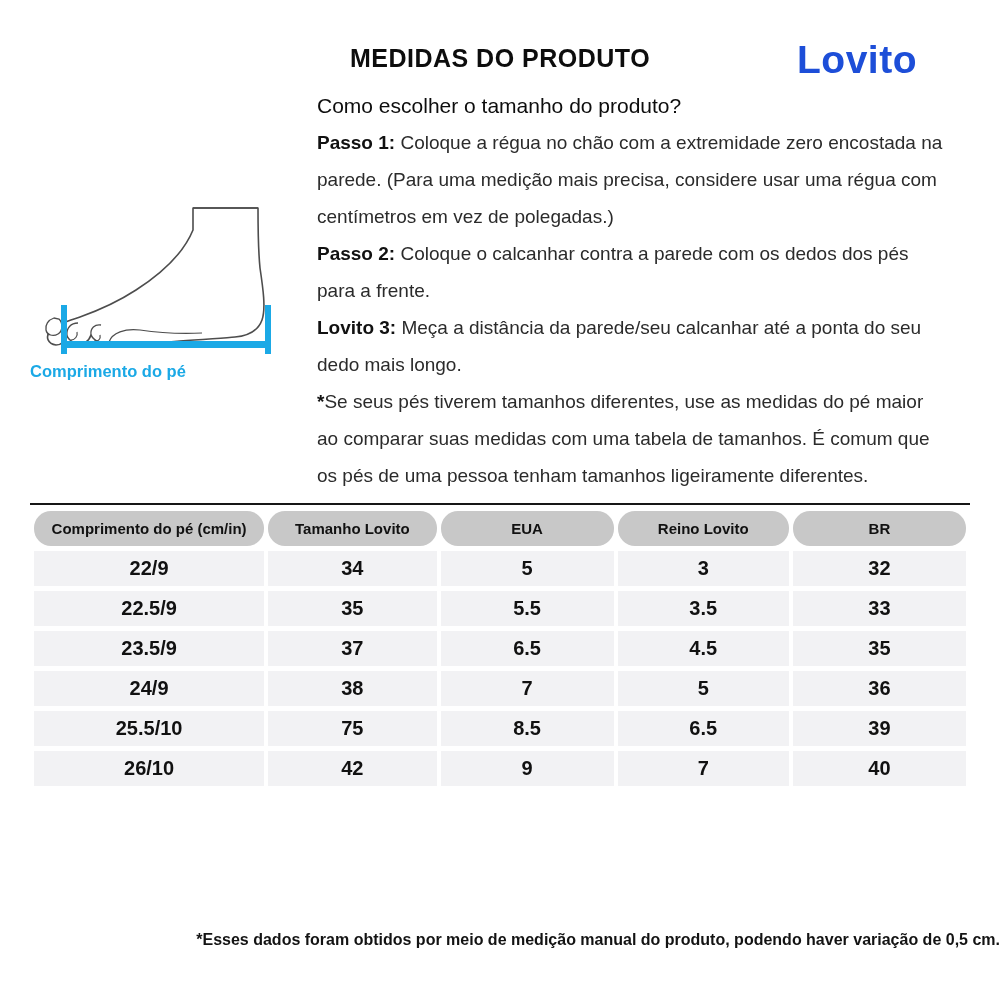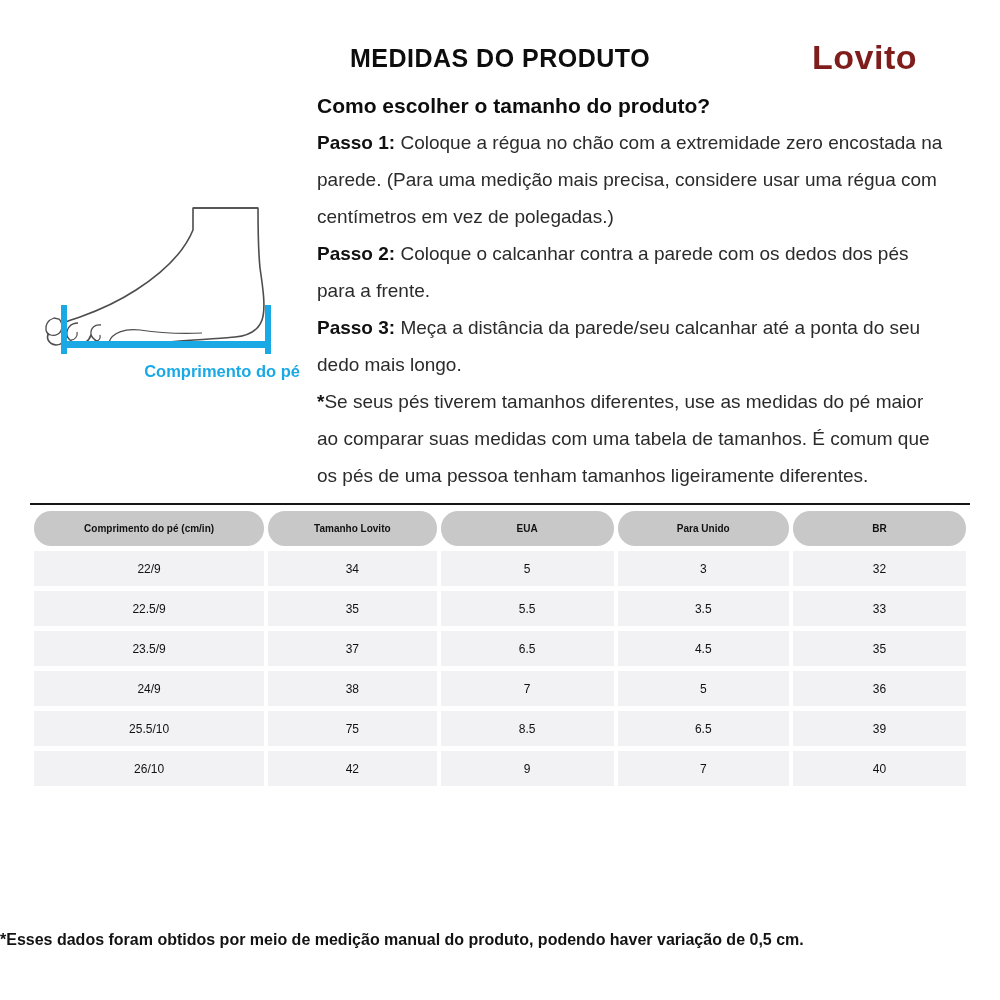--- a/index.html
+++ b/index.html
@@ -8,56 +8,56 @@
     position:relative; width:1000px; height:1000px; background:#ffffff;
     font-family:"Liberation Sans", sans-serif; color:#151515; overflow:hidden;
   }
   
   .title {
     position:absolute; top:44px; left:0; right:0; text-align:center;
     font-size:25px; font-weight:bold; letter-spacing:0.5px; color:#0d0d0d;
   }
   .brand {
     position:absolute; top:38px; right:83px;
-    font-size:34px; font-weight:bold; letter-spacing:0.5px; color:#7f1d1d;
+    font-size:39px; font-weight:bold; letter-spacing:0.5px; color:#1d4ed8;
   }
   
   .guide { position:absolute; left:317px; top:94px; width:628px; }
-  .guide h2 { font-size:21px; font-weight:bold; margin:0 0 6px 0; color:#0d0d0d; }
+  .guide h2 { font-size:21px; font-weight:normal; margin:0 0 6px 0; color:#0d0d0d; }
   .step { font-size:19px; line-height:37px; color:#2b2b2b; margin:0; }
   .step-label { font-weight:bold; color:#111111; }
   
   .figure { position:absolute; left:30px; top:192px; width:280px; }
   .figure svg { display:block; }
   .figure-caption {
-    width:270px; text-align:right; margin-top:0px;
+    width:270px; text-align:left; margin-top:0px;
     font-size:16.5px; font-weight:bold; color:#1BA9E6;
   }
   
   .table-wrap {
     position:absolute; left:30px; top:503px; width:940px;
     border-top:2px solid #161616; padding-top:1px;
   }
   table.size-table {
     width:100%; border-collapse:separate; border-spacing:4px 5px;
     table-layout:fixed;
   }
   .size-table th {
-    background:#c8c8c8; height:35px; font-size:10px; font-weight:bold;
+    background:#c8c8c8; height:35px; font-size:15px; font-weight:bold;
     text-align:center; color:#111111; white-space:nowrap; overflow:hidden;border-radius:17px;
   }
   .size-table td {
-    background:#f2f2f4; height:35px; font-size:12px; font-weight:normal;
+    background:#f2f2f4; height:35px; font-size:20px; font-weight:bold;
     text-align:center; color:#111111;
   }
   col.c0 { width:24.6%; } col.c1 { width:18.0%; }
   col.c2 { width:18.5%; } col.c3 { width:18.3%; } col.c4 { width:18.5%; }
   
   .footnote {
-    position:absolute; top:931px; left:0; right:0; text-align:left;
+    position:absolute; top:931px; left:0; right:0; text-align:right;
     font-size:16px; font-weight:bold; color:#131313;
   }
 </style>
 </head>
 <body>
 
 <div class="page">
 
   <div class="title">MEDIDAS DO PRODUTO</div>
   <div class="brand">Lovito</div>
@@ -94,40 +94,40 @@
       <rect x="31" y="149" width="210" height="7" fill="#1BA9E6"></rect>
     </svg>
     <div class="figure-caption">Comprimento do pé</div>
   </div>
 
   <div class="guide">
     <h2>Como escolher o tamanho do produto?</h2>
     <div>
         <p class="step"><span class="step-label">Passo 1:</span><span> Coloque a régua no chão com a extremidade zero encostada na parede. (Para uma medição mais precisa, considere usar uma régua com centímetros em vez de polegadas.)</span></p>
         <p class="step"><span class="step-label">Passo 2:</span><span> Coloque o calcanhar contra a parede com os dedos dos pés para a frente.</span></p>
-        <p class="step"><span class="step-label">Passo 3:</span><span> Meça a distância da parede/seu calcanhar até a ponta do seu dedo mais longo.</span></p>
+        <p class="step"><span class="step-label">Lovito 3:</span><span> Meça a distância da parede/seu calcanhar até a ponta do seu dedo mais longo.</span></p>
         <p class="step"><span class="step-label">*</span><span>Se seus pés tiverem tamanhos diferentes, use as medidas do pé maior ao comparar suas medidas com uma tabela de tamanhos. É comum que os pés de uma pessoa tenham tamanhos ligeiramente diferentes.</span></p>
       </div>
   </div>
 
   <div class="table-wrap">
     <table class="size-table">
       <colgroup>
         <col class="c0">
           <col class="c1">
           <col class="c2">
           <col class="c3">
           <col class="c4">
       </colgroup>
       <thead>
         <tr>
             <th>Comprimento do pé (cm/in)</th>
             <th>Tamanho Lovito</th>
             <th>EUA</th>
-            <th>Para Unido</th>
+            <th>Reino Lovito</th>
             <th>BR</th>
           </tr>
       </thead>
       <tbody>
           <tr>
             <td>22/9</td>
             <td>34</td>
             <td>5</td>
             <td>3</td>
             <td>32</td>

